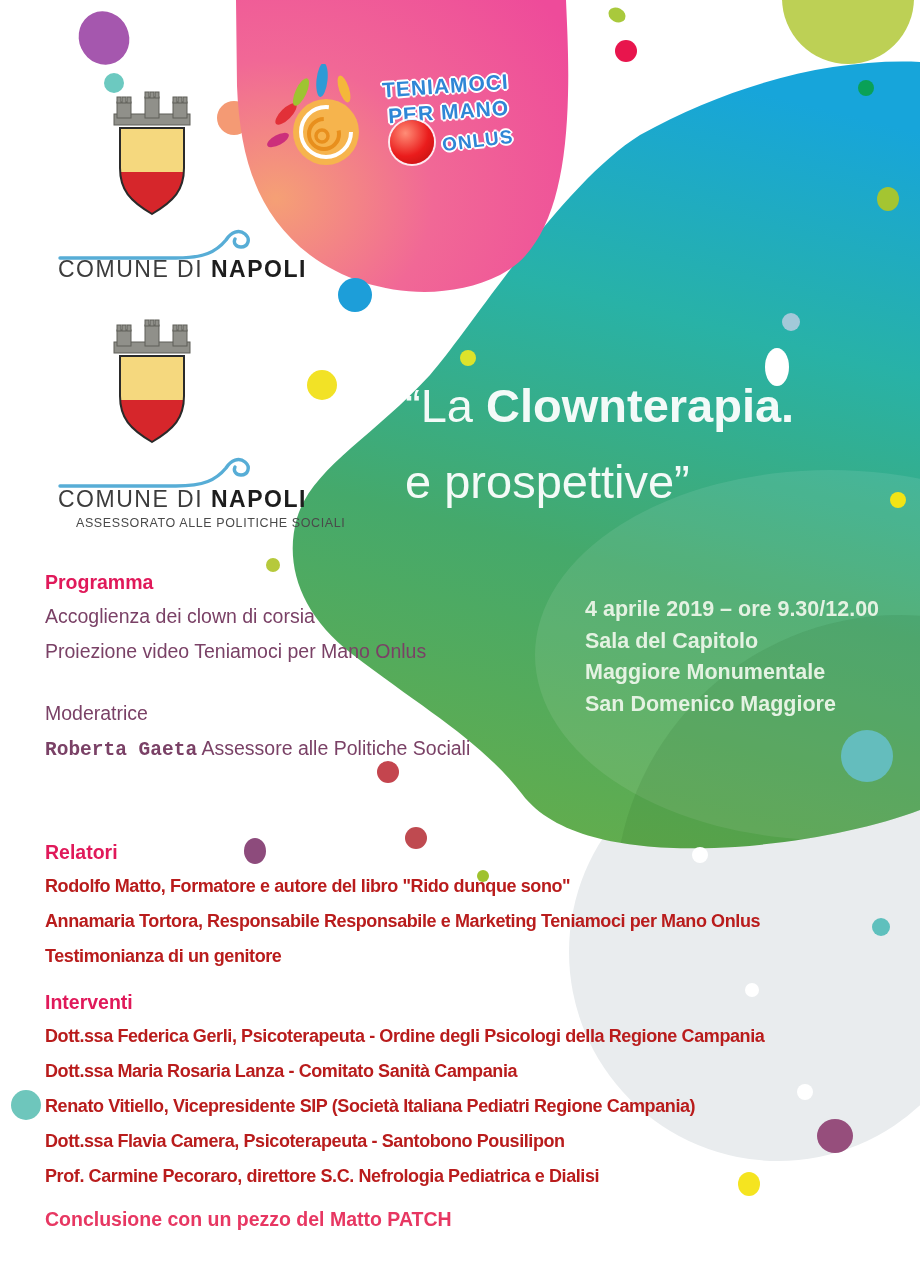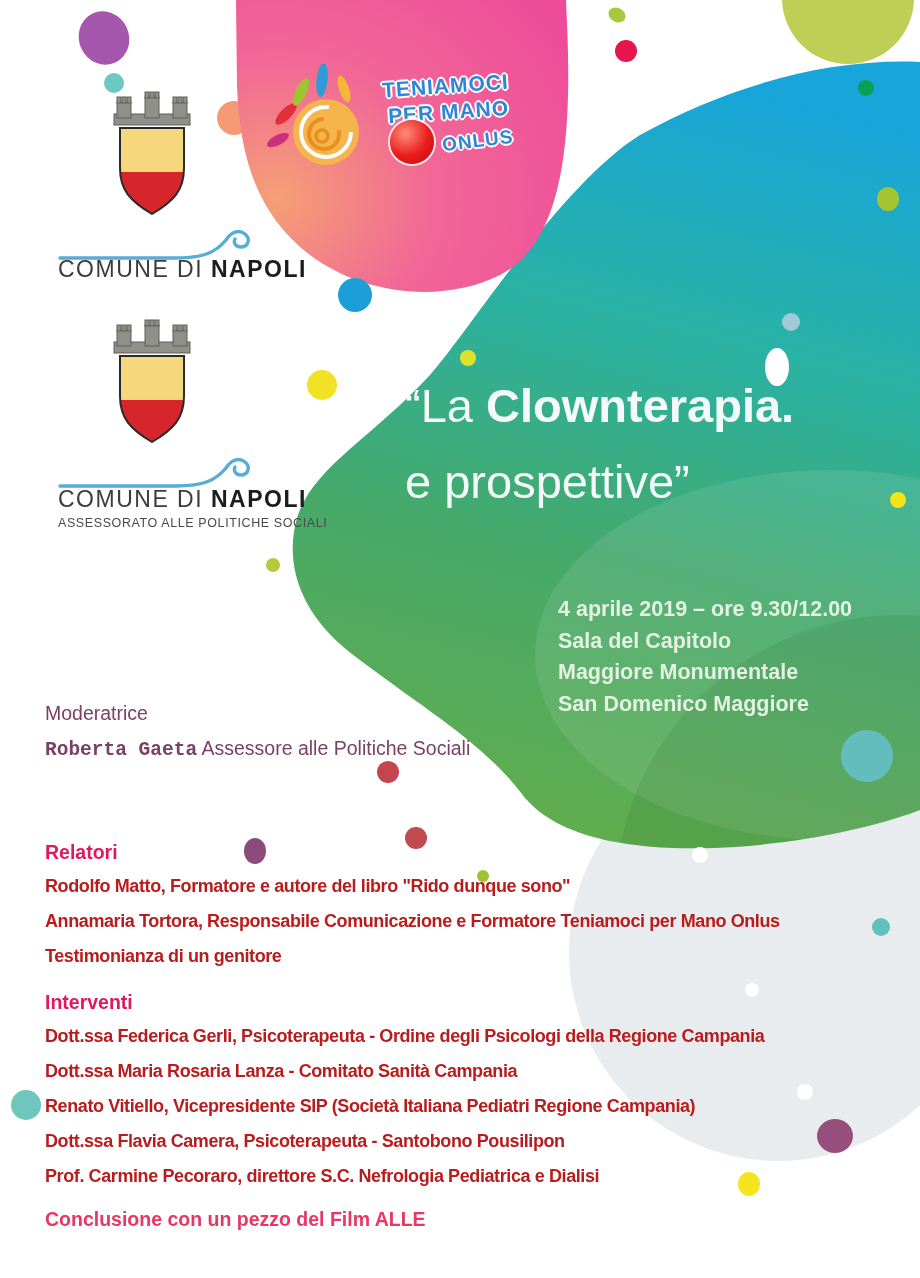--- a/index.html
+++ b/index.html
@@ -35,21 +35,21 @@
 
   
   .title{
     position:absolute;left:405px;top:368px;width:500px;
     color:rgba(255,255,255,0.94);font-size:47px;line-height:76px;font-weight:400;white-space:nowrap;
   }
   .title b{font-weight:700;}
 
   
   .event{
-    position:absolute;left:558px;top:594px;
+    position:absolute;left:585px;top:594px;
     color:#e4f2e2;font-size:21.5px;font-weight:bold;line-height:31.5px;white-space:nowrap;
   }
 
   
   .sec{position:absolute;left:45px;white-space:nowrap;}
   .sec-h{font-size:19.5px;font-weight:bold;color:#e0195a;line-height:33px;}
   .sec-line{font-size:19.5px;color:#7a4166;line-height:35px;}
   .sec-line b{font-weight:bold;font-family:Liberation Mono, monospace;}
   .sec-line-bold{font-size:18px;font-weight:bold;color:#b91c1c;line-height:35px;letter-spacing:-0.4px;}
   .conclusion{font-size:19.5px;font-weight:bold;color:#e73762;}
@@ -193,51 +193,56 @@
       <rect x="8" y="82" width="64" height="46" fill="#d6262b"></rect>
     </g>
     <path d="M8 38 h64 v40 c0 22 -10 33 -32 46 c-22 -13 -32 -24 -32 -46 Z" fill="none" stroke="#2a2a2a" stroke-width="2"></path>
   </svg>
   <svg class="wave" style="left:58px;top:450px;" width="200" height="42" viewBox="0 0 200 42">
     <path d="M2 36 H118 C146 36 158 30 168 18 C173 10 181 7 187 12 C193 17 190 25 183 25 C178 25 175 21 177 17" fill="none" stroke="#57add6" stroke-width="3.4" stroke-linecap="round"></path>
   </svg>
   <div class="org-name" style="left:58px;top:486px;">
     <span>COMUNE DI </span><b>NAPOLI</b>
   </div>
-  <div class="org-sub" style="left:58px;top:516px;">ASSESSORATO ALLE POLITICHE SOCIALI</div>
+  <div class="org-sub" style="left:76px;top:516px;">ASSESSORATO ALLE POLITICHE SOCIALI</div>
 
   <div class="title">
     <div><span>“La </span><b>Clownterapia.</b></div>
     <div>e prospettive”</div>
   </div>
 
   <div class="event">
     <div>4 aprile 2019 – ore 9.30/12.00</div>
     <div>Sala del Capitolo</div>
     <div>Maggiore Monumentale</div>
     <div>San Domenico Maggiore</div>
   </div>
 
+  <div class="sec" style="top:566px;">
+    <div class="sec-h">Programma</div>
+    <div class="sec-line">Accoglienza dei clown di corsia</div>
+    <div class="sec-line">Proiezione video Teniamoci per Mano Onlus</div>
+  </div>
 
   <div class="sec" style="top:696px;">
     <div class="sec-line">Moderatrice</div>
     <div class="sec-line"><b>Roberta Gaeta</b><span> Assessore alle Politiche Sociali</span></div>
   </div>
 
   <div class="sec" style="top:836px;">
     <div class="sec-h">Relatori</div>
     <div class="sec-line-bold">Rodolfo Matto, Formatore e autore del libro "Rido dunque sono"</div>
-    <div class="sec-line-bold">Annamaria Tortora, Responsabile Comunicazione e Formatore Teniamoci per Mano Onlus</div>
+    <div class="sec-line-bold">Annamaria Tortora, Responsabile Responsabile e Marketing Teniamoci per Mano Onlus</div>
     <div class="sec-line-bold">Testimonianza di un genitore</div>
   </div>
 
   <div class="sec" style="top:986px;">
     <div class="sec-h">Interventi</div>
     <div class="sec-line-bold">Dott.ssa Federica Gerli, Psicoterapeuta - Ordine degli Psicologi della Regione Campania</div>
     <div class="sec-line-bold">Dott.ssa Maria Rosaria Lanza - Comitato Sanità Campania</div>
     <div class="sec-line-bold">Renato Vitiello, Vicepresidente SIP (Società Italiana Pediatri Regione Campania)</div>
     <div class="sec-line-bold">Dott.ssa Flavia Camera, Psicoterapeuta - Santobono Pousilipon</div>
     <div class="sec-line-bold">Prof. Carmine Pecoraro, direttore S.C. Nefrologia Pediatrica e Dialisi</div>
   </div>
 
-  <div class="sec conclusion" style="top:1208px;">Conclusione con un pezzo del Film ALLE</div>
+  <div class="sec conclusion" style="top:1208px;">Conclusione con un pezzo del Matto PATCH</div>
 
 </div>
 
 </body></html>

